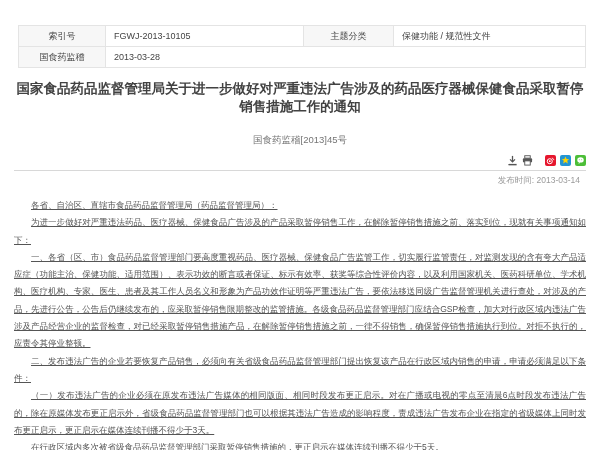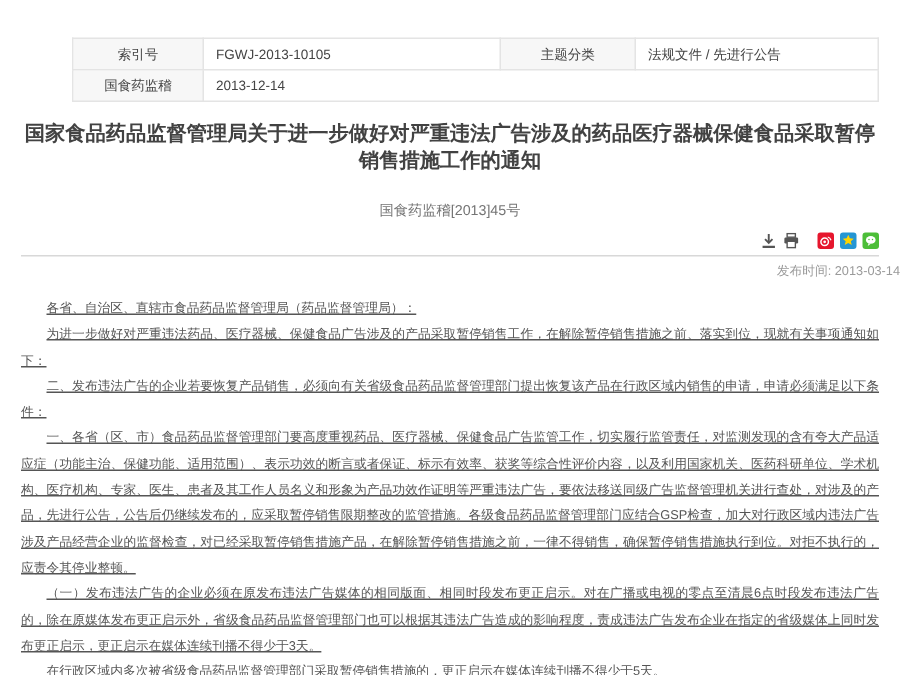--- a/index.html
+++ b/index.html
@@ -6,21 +6,21 @@
   html, body { background: #ffffff; }
   .page {
     position: relative;
     width: 600px;
     height: 450px;
     background: #ffffff;
     overflow: hidden;
     font-family: "Liberation Sans", "DejaVu Sans", sans-serif;
   }
   
-  .meta-table-wrap { padding: 25px 14px 0 0; margin-left: 48px; }
+  .meta-table-wrap { padding: 25px 14px 0 18px; }
   table.meta-table {
     width: 100%;
     border-collapse: collapse;
     table-layout: fixed;
   }
   table.meta-table td {
     border: 1px solid #e4e4e4;
     font-size: 9px;
     height: 21px;
     padding: 3px 8px;
@@ -75,21 +75,21 @@
   .share-weibo  { background: #e6162d; }
   .share-qzone  { background: #2496d4; }
   .share-wechat { background: #4cbe38; }
   .share-gap { width: 4px; }
   .divider {
     margin: 4px 14px 0 14px;
     border-top: 1px solid #d8d8d8;
     height: 0;
   }
   .publish-time {
-    margin: 4px 0 0 14px;
+    margin: 4px 20px 0 14px;
     text-align: right;
     font-size: 8.5px;
     color: #9a9a9a;
   }
   
   .article-body {
     margin: 10px 14px 0 14px;
     font-size: 8.5px;
     line-height: 17.3px;
     color: #555;
@@ -108,25 +108,25 @@
         <col style="width:87px">
           <col style="width:198px">
           <col style="width:90px">
           <col>
       </colgroup>
       <tbody>
           <tr>
         <td class="m-label">索引号</td>
         <td>FGWJ-2013-10105</td>
         <td class="m-label">主题分类</td>
-        <td>法规文件 / 先进行公告</td>
+        <td>保健功能 / 规范性文件</td>
       </tr>
       <tr>
         <td class="m-label">国食药监稽</td>
-        <td colspan="3">2013-12-14</td>
+        <td colspan="3">2013-03-28</td>
       </tr>
     </tbody>
       </table>
   </div>
 
   <h1 class="article-title">国家食品药品监督管理局关于进一步做好对严重违法广告涉及的药品医疗器械保健食品采取暂停销售措施工作的通知</h1>
   <div class="doc-number">国食药监稽[2013]45号</div>
 
   <div class="toolbar">
     <span class="tool-btn">
@@ -166,20 +166,20 @@
     </span>
   </div>
 
   <div class="divider"></div>
 
   <div class="publish-time">发布时间: 2013-03-14</div>
 
   <div class="article-body">
     <p>各省、自治区、直辖市食品药品监督管理局（药品监督管理局）：</p>
     <p>为进一步做好对严重违法药品、医疗器械、保健食品广告涉及的产品采取暂停销售工作，在解除暂停销售措施之前、落实到位，现就有关事项通知如下：</p>
+    <p>一、各省（区、市）食品药品监督管理部门要高度重视药品、医疗器械、保健食品广告监管工作，切实履行监管责任，对监测发现的含有夸大产品适应症（功能主治、保健功能、适用范围）、表示功效的断言或者保证、标示有效率、获奖等综合性评价内容，以及利用国家机关、医药科研单位、学术机构、医疗机构、专家、医生、患者及其工作人员名义和形象为产品功效作证明等严重违法广告，要依法移送同级广告监督管理机关进行查处，对涉及的产品，先进行公告，公告后仍继续发布的，应采取暂停销售限期整改的监管措施。各级食品药品监督管理部门应结合GSP检查，加大对行政区域内违法广告涉及产品经营企业的监督检查，对已经采取暂停销售措施产品，在解除暂停销售措施之前，一律不得销售，确保暂停销售措施执行到位。对拒不执行的，应责令其停业整顿。</p>
     <p>二、发布违法广告的企业若要恢复产品销售，必须向有关省级食品药品监督管理部门提出恢复该产品在行政区域内销售的申请，申请必须满足以下条件：</p>
-    <p>一、各省（区、市）食品药品监督管理部门要高度重视药品、医疗器械、保健食品广告监管工作，切实履行监管责任，对监测发现的含有夸大产品适应症（功能主治、保健功能、适用范围）、表示功效的断言或者保证、标示有效率、获奖等综合性评价内容，以及利用国家机关、医药科研单位、学术机构、医疗机构、专家、医生、患者及其工作人员名义和形象为产品功效作证明等严重违法广告，要依法移送同级广告监督管理机关进行查处，对涉及的产品，先进行公告，公告后仍继续发布的，应采取暂停销售限期整改的监管措施。各级食品药品监督管理部门应结合GSP检查，加大对行政区域内违法广告涉及产品经营企业的监督检查，对已经采取暂停销售措施产品，在解除暂停销售措施之前，一律不得销售，确保暂停销售措施执行到位。对拒不执行的，应责令其停业整顿。</p>
     <p>（一）发布违法广告的企业必须在原发布违法广告媒体的相同版面、相同时段发布更正启示。对在广播或电视的零点至清晨6点时段发布违法广告的，除在原媒体发布更正启示外，省级食品药品监督管理部门也可以根据其违法广告造成的影响程度，责成违法广告发布企业在指定的省级媒体上同时发布更正启示，更正启示在媒体连续刊播不得少于3天。</p>
     <p>在行政区域内多次被省级食品药品监督管理部门采取暂停销售措施的，更正启示在媒体连续刊播不得少于5天。</p>
 
   </div>
 
 </div>
 
 </body></html>

